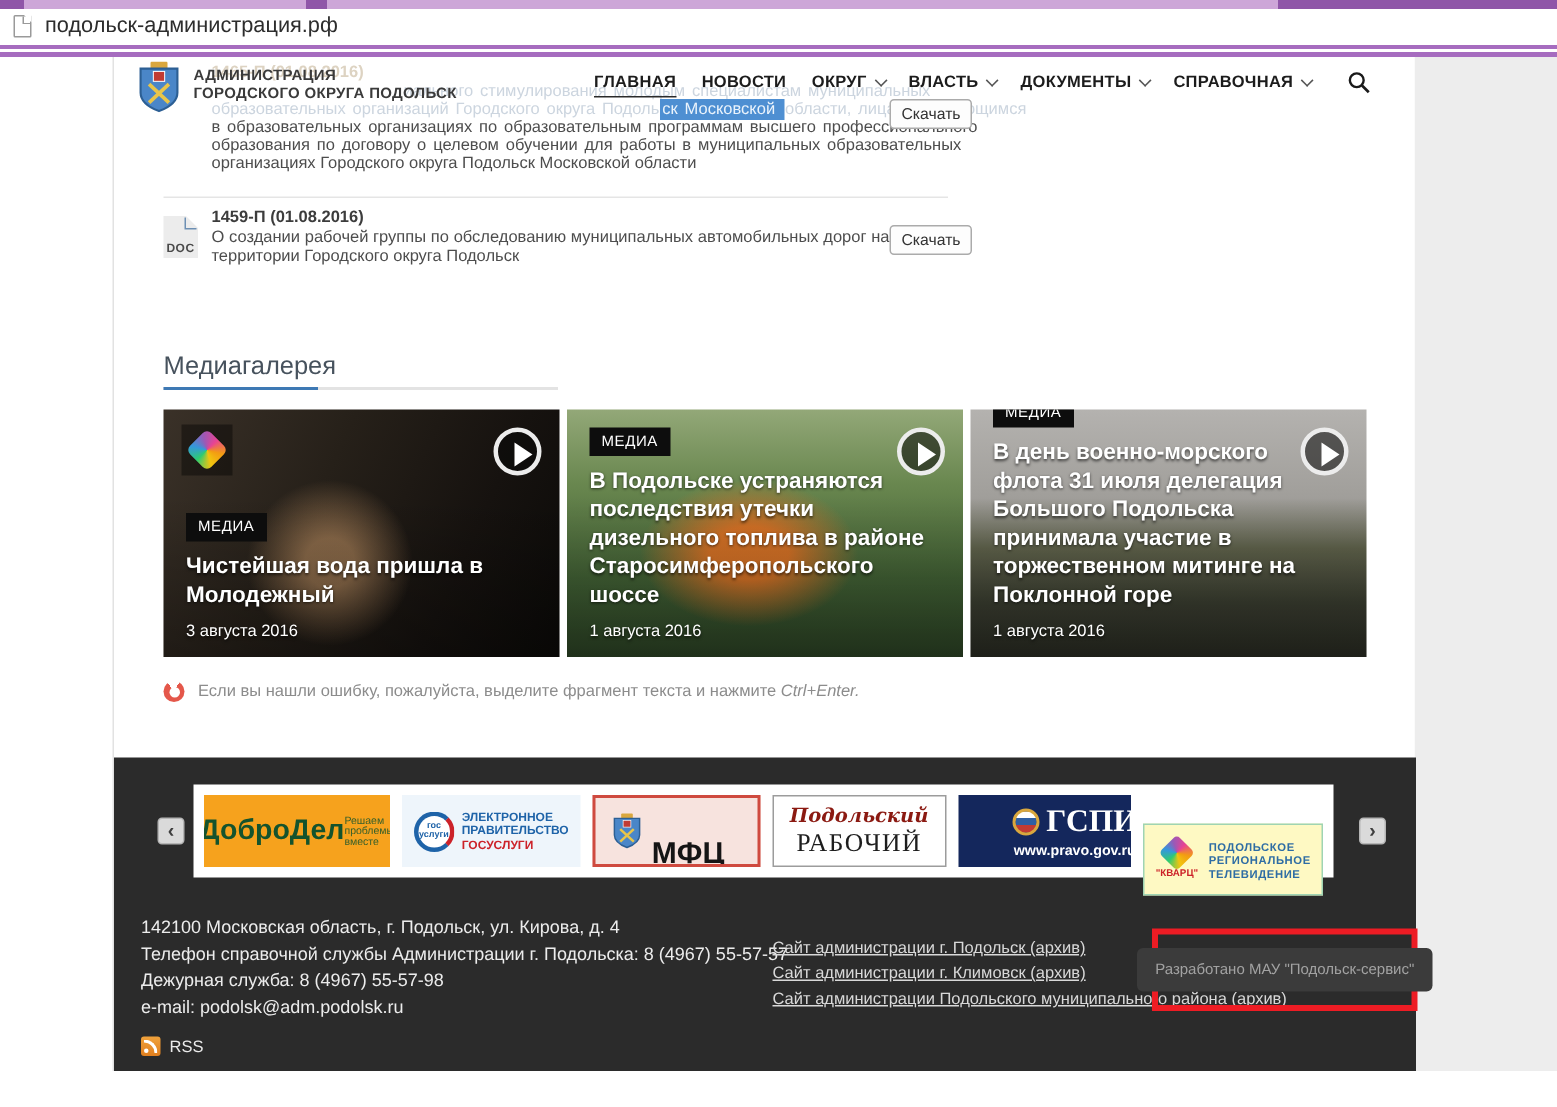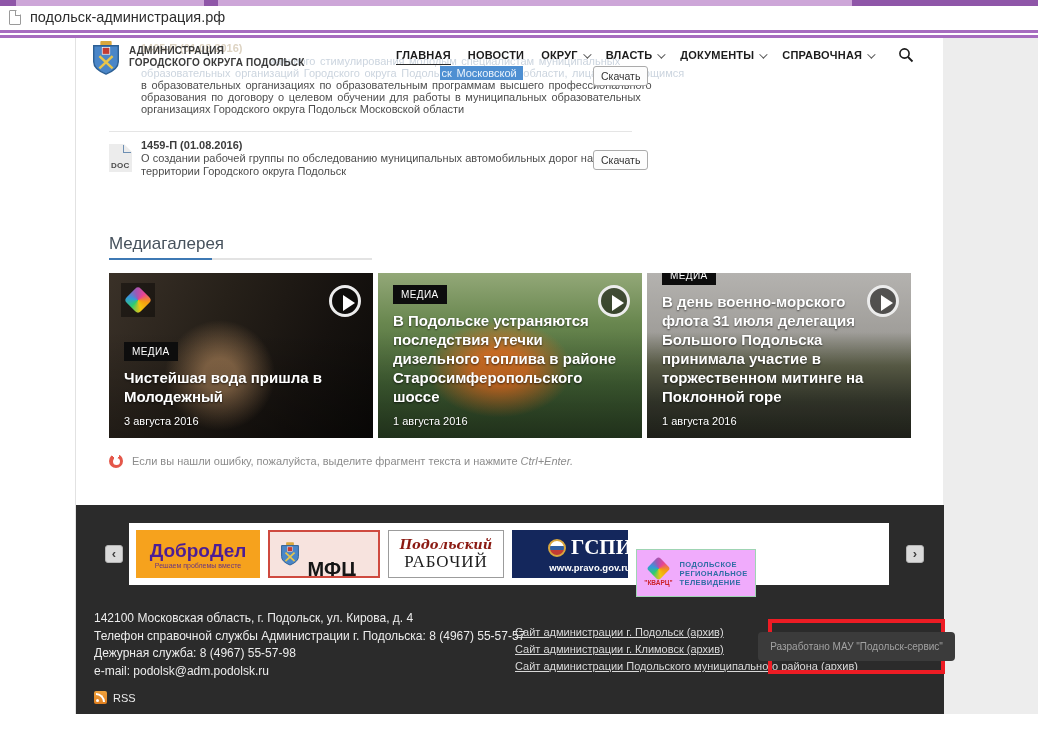--- a/index.html
+++ b/index.html
@@ -72,39 +72,39 @@
   .orphus::after { content:""; position:absolute; inset:3.5px; background:#fff; border-radius:50%; }
   .error-text { font-size:11px; color:#8c8c8c; }
   .error-text em { font-style:italic; }
 
   
   .footer { position:absolute; left:0; top:467px; width:868px; height:225px; background:#2b2b2b; }
   .car-strip { position:absolute; left:53px; top:18px; width:760px; height:62px; background:#fff; display:flex; align-items:center; gap:8px; padding:0 7px; }
   .car-btn { position:absolute; top:40px; width:18px; height:18px; background:#dadada; border:1px solid #b5b5b5; border-radius:3px; color:#3f3f3f; font-size:13px; line-height:15px; text-align:center; cursor:pointer; font-weight:bold; }
   .car-prev { left:29px; } .car-next { left:830px; }
   .plogo { height:48px; display:flex; align-items:center; justify-content:center; cursor:pointer; overflow:hidden; }
-  .p-dobrodel { width:124px; background:#f6a21d; flex-direction:column; color:#4c1d95; }
+  .p-dobrodel { width:124px; background:#f6a21d; flex-direction:row; color:#14532d; }
   .p-dobrodel .dd-name { font-size:19px; font-weight:bold; }
   .p-dobrodel .dd-sub { font-size:7px; opacity:.85; }
   .p-gos { width:120px; background:#eef5fb; gap:5px; }
   .gos-circle { width:27px; height:27px; border-radius:50%; background:#fff; border:3px solid #1e63a8; border-right-color:#cc2229; display:flex; flex-direction:column; align-items:center; justify-content:center; color:#1e63a8; font-size:6px; font-weight:bold; line-height:6px; }
   .gos-lines { font-size:8px; font-weight:bold; line-height:9.5px; color:#1e63a8; }
   .gos-lines .red { color:#cc2229; }
   .p-mfc { width:112px; background:#f7e3de; border:2px solid #cf4a3f; gap:6px; }
   .mfc-name { font-size:20px; font-weight:bold; color:#151515; line-height:20px;margin-top:39px; }
   .mfc-sub { font-size:7.5px; letter-spacing:2px; color:#333; }
   .p-rab { width:116px; background:#fff; border:1px solid #9c9c9c; flex-direction:column; }
   .rab-script { font-family:"DejaVu Serif", serif; font-style:italic; font-weight:bold; font-size:13px; color:#8b1a12; }
   .rab-serif { font-family:"Liberation Serif", serif; font-size:17px; letter-spacing:1px; color:#1d1d1d; }
   .p-gspi { width:116px; background:#14275c; flex-direction:column; color:#fff;padding-left:40px; }
   .gspi-row { display:flex; align-items:center; gap:5px; }
   .gspi-emblem { width:18px; height:18px; border-radius:50%; border:2px solid #d9a73e; background:linear-gradient(#fff 33%, #2f5fa3 33% 66%, #c23b33 66%); }
   .gspi-name { font-family:"Liberation Serif", serif; font-size:21px; font-weight:bold; }
   .gspi-url { font-size:9.5px; font-weight:bold; margin-top:2px; }
-  .p-kvarts { width:120px; background:#f0abfc; border:1px solid #9fd4b3; gap:7px;margin-top:38px; }
+  .p-kvarts { width:120px; background:#fef9c3; border:1px solid #9fd4b3; gap:7px;margin-top:38px; }
   .kv-left { display:flex; flex-direction:column; align-items:center; gap:2px; }
   .kv-gem { width:17px; height:17px; transform:rotate(45deg); border-radius:3px;
             background:conic-gradient(#e84393,#f39c12,#f1c40f,#2ecc71,#3498db,#9b59b6,#e84393); }
   .kv-name { font-size:6.5px; font-weight:bold; color:#cc2229; }
   .kv-lines { font-size:7.5px; font-weight:bold; color:#2e6da4; line-height:9px; letter-spacing:.4px; }
   .addr { position:absolute; left:18px; top:105px; font-size:12px; color:#ececec; line-height:17.5px; }
   .flinks { position:absolute; left:439px; top:119px; font-size:11px; line-height:17px; }
   .flinks .flink { color:#d9d9d9; text-decoration:underline; display:block; cursor:pointer; }
   .dev-annot { position:absolute; left:692px; top:114px; width:177px; height:55px; border:4px solid #ed1c24; display:flex; align-items:center; justify-content:center; }
   .dev-box { background:#3b3b3b; border-radius:4px; padding:9px 12px; font-size:10px; color:#a2a2a2; white-space:nowrap; }
@@ -218,20 +218,31 @@
       <div class="error-text"><span>Если вы нашли ошибку, пожалуйста, выделите фрагмент текста и нажмите </span><em>Ctrl+Enter.</em></div>
     </div>
 
     <div class="footer">
       <div class="car-btn car-prev">‹</div>
       <div class="car-strip">
         <div class="plogo p-dobrodel">
           <div class="dd-name">ДоброДел</div>
           <div class="dd-sub">Решаем проблемы вместе</div>
         </div>
+        <div class="plogo p-gos">
+          <div class="gos-circle">
+            <div>гос</div>
+            <div>услуги</div>
+          </div>
+          <div class="gos-lines">
+            <div>ЭЛЕКТРОННОЕ</div>
+            <div>ПРАВИТЕЛЬСТВО</div>
+            <div class="red">ГОСУСЛУГИ</div>
+          </div>
+        </div>
         <div class="plogo p-mfc">
           <svg width="22" height="24" viewBox="0 0 34 36">
             <rect x="11" y="0" width="12" height="5" rx="1" fill="#d9a73e"></rect>
             <path d="M4 5 h26 v17 q0 8 -13 13 q-13 -5 -13 -13 Z" fill="#4a86c8" stroke="#2c5f94" stroke-width="1.5"></path>
             <rect x="13" y="7" width="8" height="7" fill="#c23b33" stroke="#fff" stroke-width="0.7"></rect>
             <line x1="10" y1="16" x2="24" y2="29" stroke="#e8c54a" stroke-width="2.6"></line>
             <line x1="24" y1="16" x2="10" y2="29" stroke="#e8c54a" stroke-width="2.6"></line>
           </svg>
           <div>
             <div class="mfc-name">МФЦ</div>

